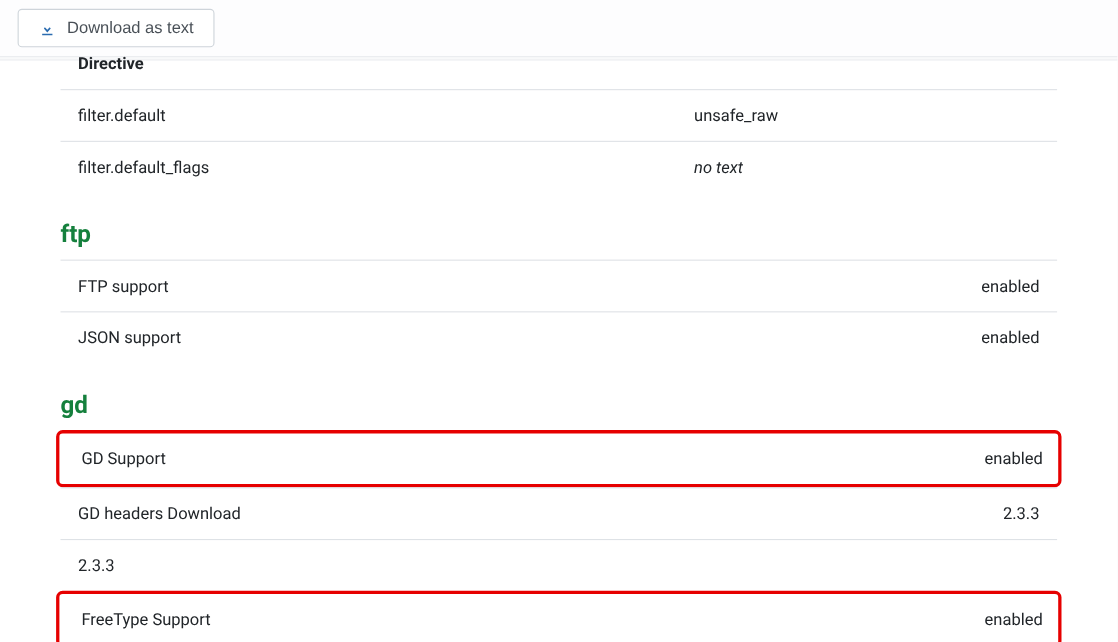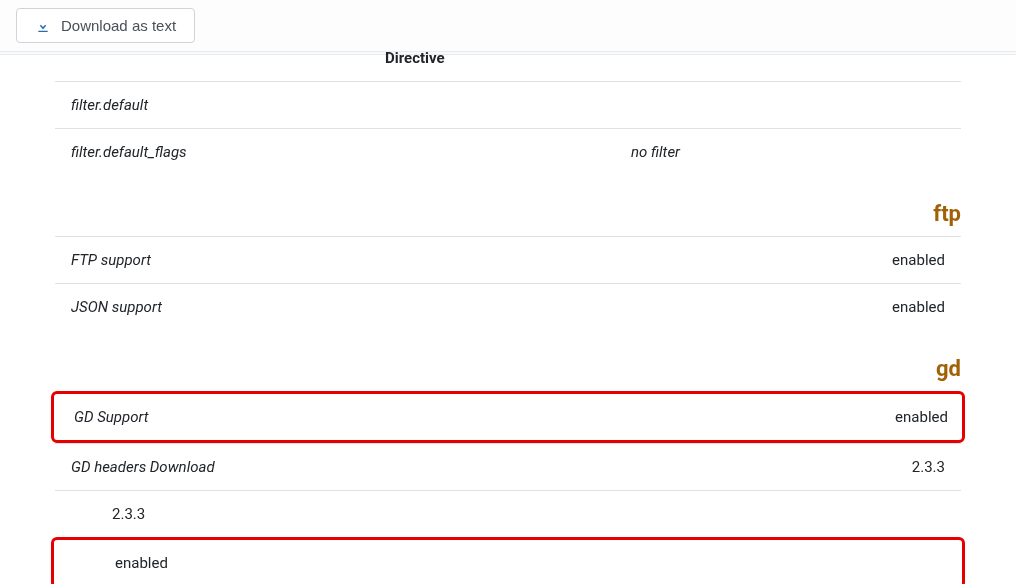--- a/index.html
+++ b/index.html
@@ -46,60 +46,56 @@
       background: #fff;
       margin-top: 2px;
       border-top: 1px solid #e9ecef;
     }
     .header-row {
       display: flex;
       padding: 0 16px 14px 16px;
       font-weight: 700;
       color: #212529;
       font-size: 15px;
-      justify-content: flex-end;
     }
     .header-row .col1 {
       flex: 0 0 560px;
     }
     .header-row .col2 {
       flex: 1;
     }
     .table-row {
       display: flex;
       padding: 14px 16px;
       border-top: 1px solid #dee2e6;
       font-size: 15px;
       color: #212529;
     }
     .table-row .col1 {
       flex: 0 0 560px;
-      font-style: italic;
     }
     .table-row .col2 {
       flex: 1;
     }
     .table-row.two-col .col1 {
       flex: 1;
     }
     .table-row.two-col .col2 {
       flex: 0 0 auto;
       text-align: right;
-      margin-left: 41px;
     }
     .italic {
       font-style: italic;
     }
     .section-title {
       font-size: 22px;
       font-weight: 700;
-      color: #a16207;
+      color: #15803d;
       margin-top: 26px;
       margin-bottom: 10px;
-      text-align: right;
     }
     .highlight-box {
       border: 3px solid #e60000;
       border-radius: 6px;
       margin: 0 -4px;
     }
     .highlight-box .table-row {
       border-top: none;
       padding-left: 20px;
       padding-right: 14px;
@@ -120,24 +116,25 @@
 </div>
 
 <div class="content">
 
   <div class="header-row" style="margin-top:-6px;">
     <div class="col1">Directive</div>
   </div>
 
   <div class="table-row">
     <div class="col1">filter.default</div>
+    <div class="col2">unsafe_raw</div>
   </div>
   <div class="table-row">
     <div class="col1">filter.default_flags</div>
-    <div class="col2 italic">no filter</div>
+    <div class="col2 italic">no text</div>
   </div>
 
   <div class="section-title">ftp</div>
   <div class="table-row two-col">
     <div class="col1">FTP support</div>
     <div class="col2">enabled</div>
   </div>
   <div class="table-row two-col">
     <div class="col1">JSON support</div>
     <div class="col2">enabled</div>
@@ -156,17 +153,18 @@
     <div class="col1">GD headers Download</div>
     <div class="col2">2.3.3</div>
   </div>
 
   <div class="table-row two-col">
     <div class="col2">2.3.3</div>
   </div>
 
   <div class="highlight-box">
     <div class="table-row two-col">
+      <div class="col1">FreeType Support</div>
       <div class="col2">enabled</div>
     </div>
   </div>
 
 </div>
 
 </body></html>

